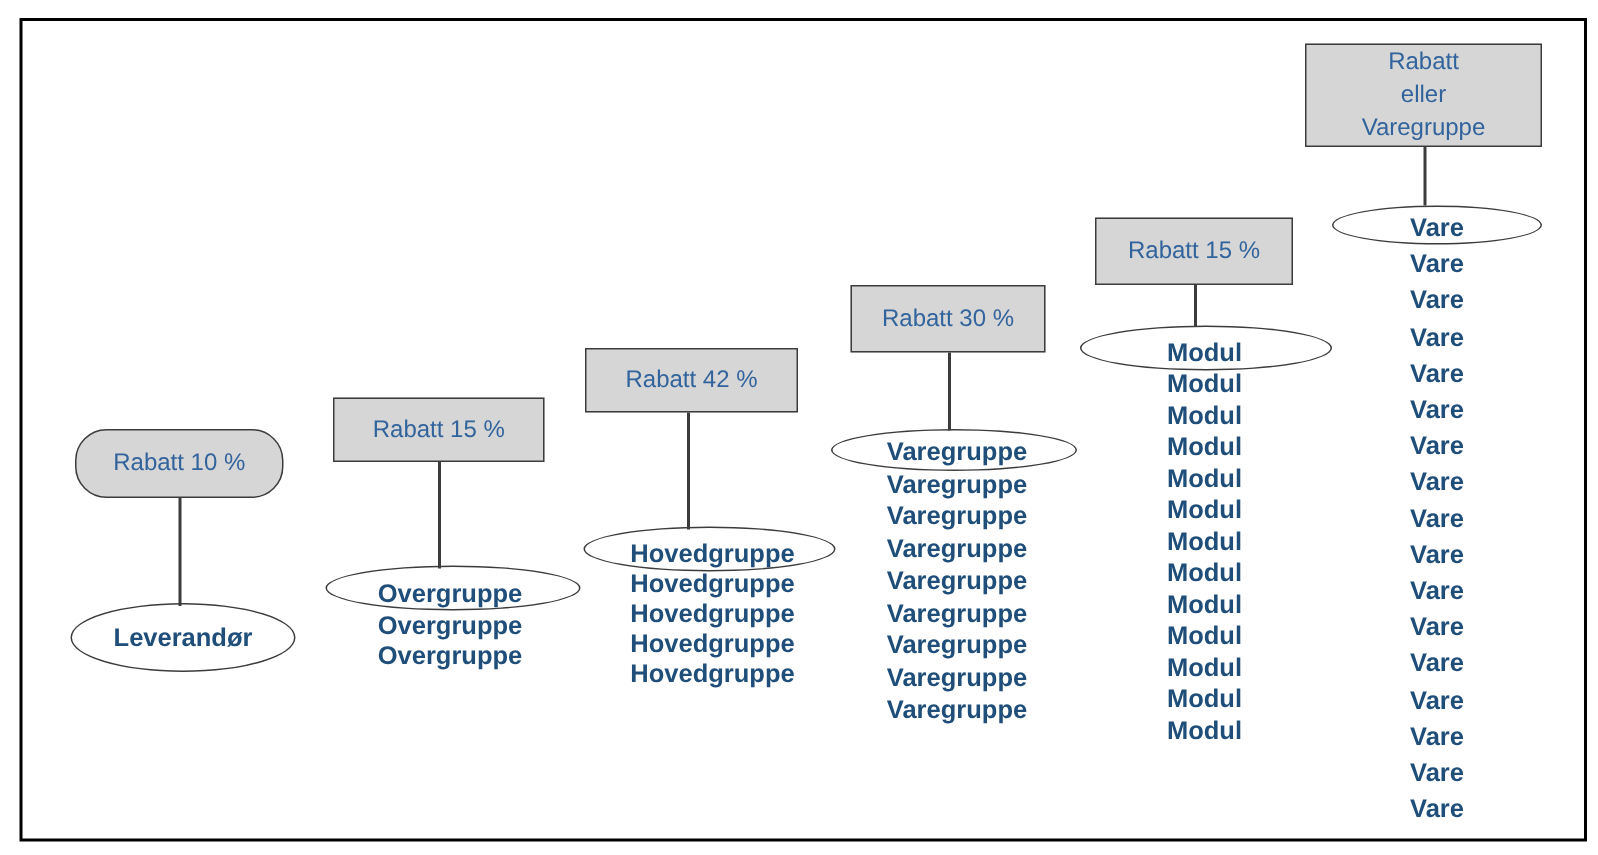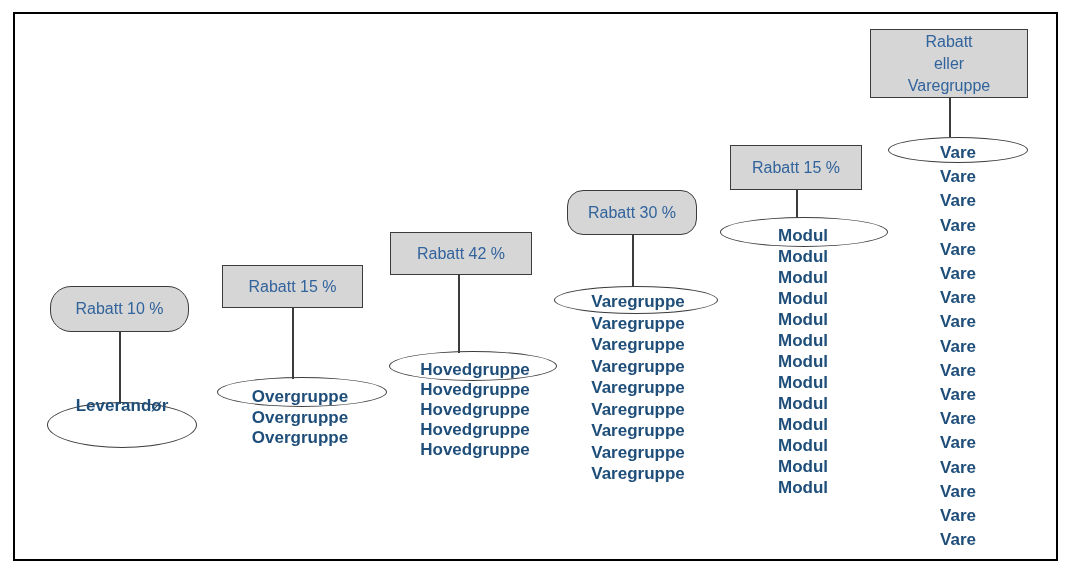--- a/index.html
+++ b/index.html
@@ -36,40 +36,40 @@
 <body>
 
 <div class="canvas" style="--box-fill: #d6d6d6; --box-border: #3c3c3c; --box-text: #31639c; --node-text: #1e4e79; --line-color: #3c3c3c;">
   <div class="frame"></div>
   <div id="diagram">
       <div class="node-box" style="left: 50px; top: 286px; width: 139px; height: 46px; border-radius: 21px;">
         <div class="box-line">Rabatt 10 %</div>
       </div>
       <div class="connector" style="left: 119px; top: 332px; height: 72px;"></div>
       <div class="ellipse" style="left: 47px; top: 402px; width: 150px; height: 46px;"></div>
-      <div class="node-item" style="left: 122px; top: 405px;">Leverandør</div>
+      <div class="node-item" style="left: 122px; top: 425px;">Leverandør</div>
       <div class="node-box" style="left: 222px; top: 265px; width: 141px; height: 43px;">
         <div class="box-line">Rabatt 15 %</div>
       </div>
       <div class="connector" style="left: 292px; top: 308px; height: 71px;"></div>
       <div class="ellipse" style="left: 217px; top: 377px; width: 170px; height: 30px;"></div>
       <div class="node-item" style="left: 300px; top: 396px;">Overgruppe</div>
       <div class="node-item" style="left: 300px; top: 416.5px;">Overgruppe</div>
       <div class="node-item" style="left: 300px; top: 437px;">Overgruppe</div>
       <div class="node-box" style="left: 390px; top: 232px; width: 142px; height: 43px;">
         <div class="box-line">Rabatt 42 %</div>
       </div>
       <div class="connector" style="left: 458px; top: 275px; height: 78px;"></div>
       <div class="ellipse" style="left: 389px; top: 351px; width: 168px; height: 30px;"></div>
       <div class="node-item" style="left: 475px; top: 369px;">Hovedgruppe</div>
       <div class="node-item" style="left: 475px; top: 389px;">Hovedgruppe</div>
       <div class="node-item" style="left: 475px; top: 409px;">Hovedgruppe</div>
       <div class="node-item" style="left: 475px; top: 429px;">Hovedgruppe</div>
       <div class="node-item" style="left: 475px; top: 449px;">Hovedgruppe</div>
-      <div class="node-box" style="left: 567px; top: 190px; width: 130px; height: 45px; border-radius: 16px;">
+      <div class="node-box" style="left: 567px; top: 190px; width: 130px; height: 45px;">
         <div class="box-line">Rabatt 30 %</div>
       </div>
       <div class="connector" style="left: 632px; top: 235px; height: 52px;"></div>
       <div class="ellipse" style="left: 554px; top: 286px; width: 164px; height: 28px;"></div>
       <div class="node-item" style="left: 638px; top: 301px;">Varegruppe</div>
       <div class="node-item" style="left: 638px; top: 322.5px;">Varegruppe</div>
       <div class="node-item" style="left: 638px; top: 344px;">Varegruppe</div>
       <div class="node-item" style="left: 638px; top: 365.5px;">Varegruppe</div>
       <div class="node-item" style="left: 638px; top: 387px;">Varegruppe</div>
       <div class="node-item" style="left: 638px; top: 408.5px;">Varegruppe</div>

